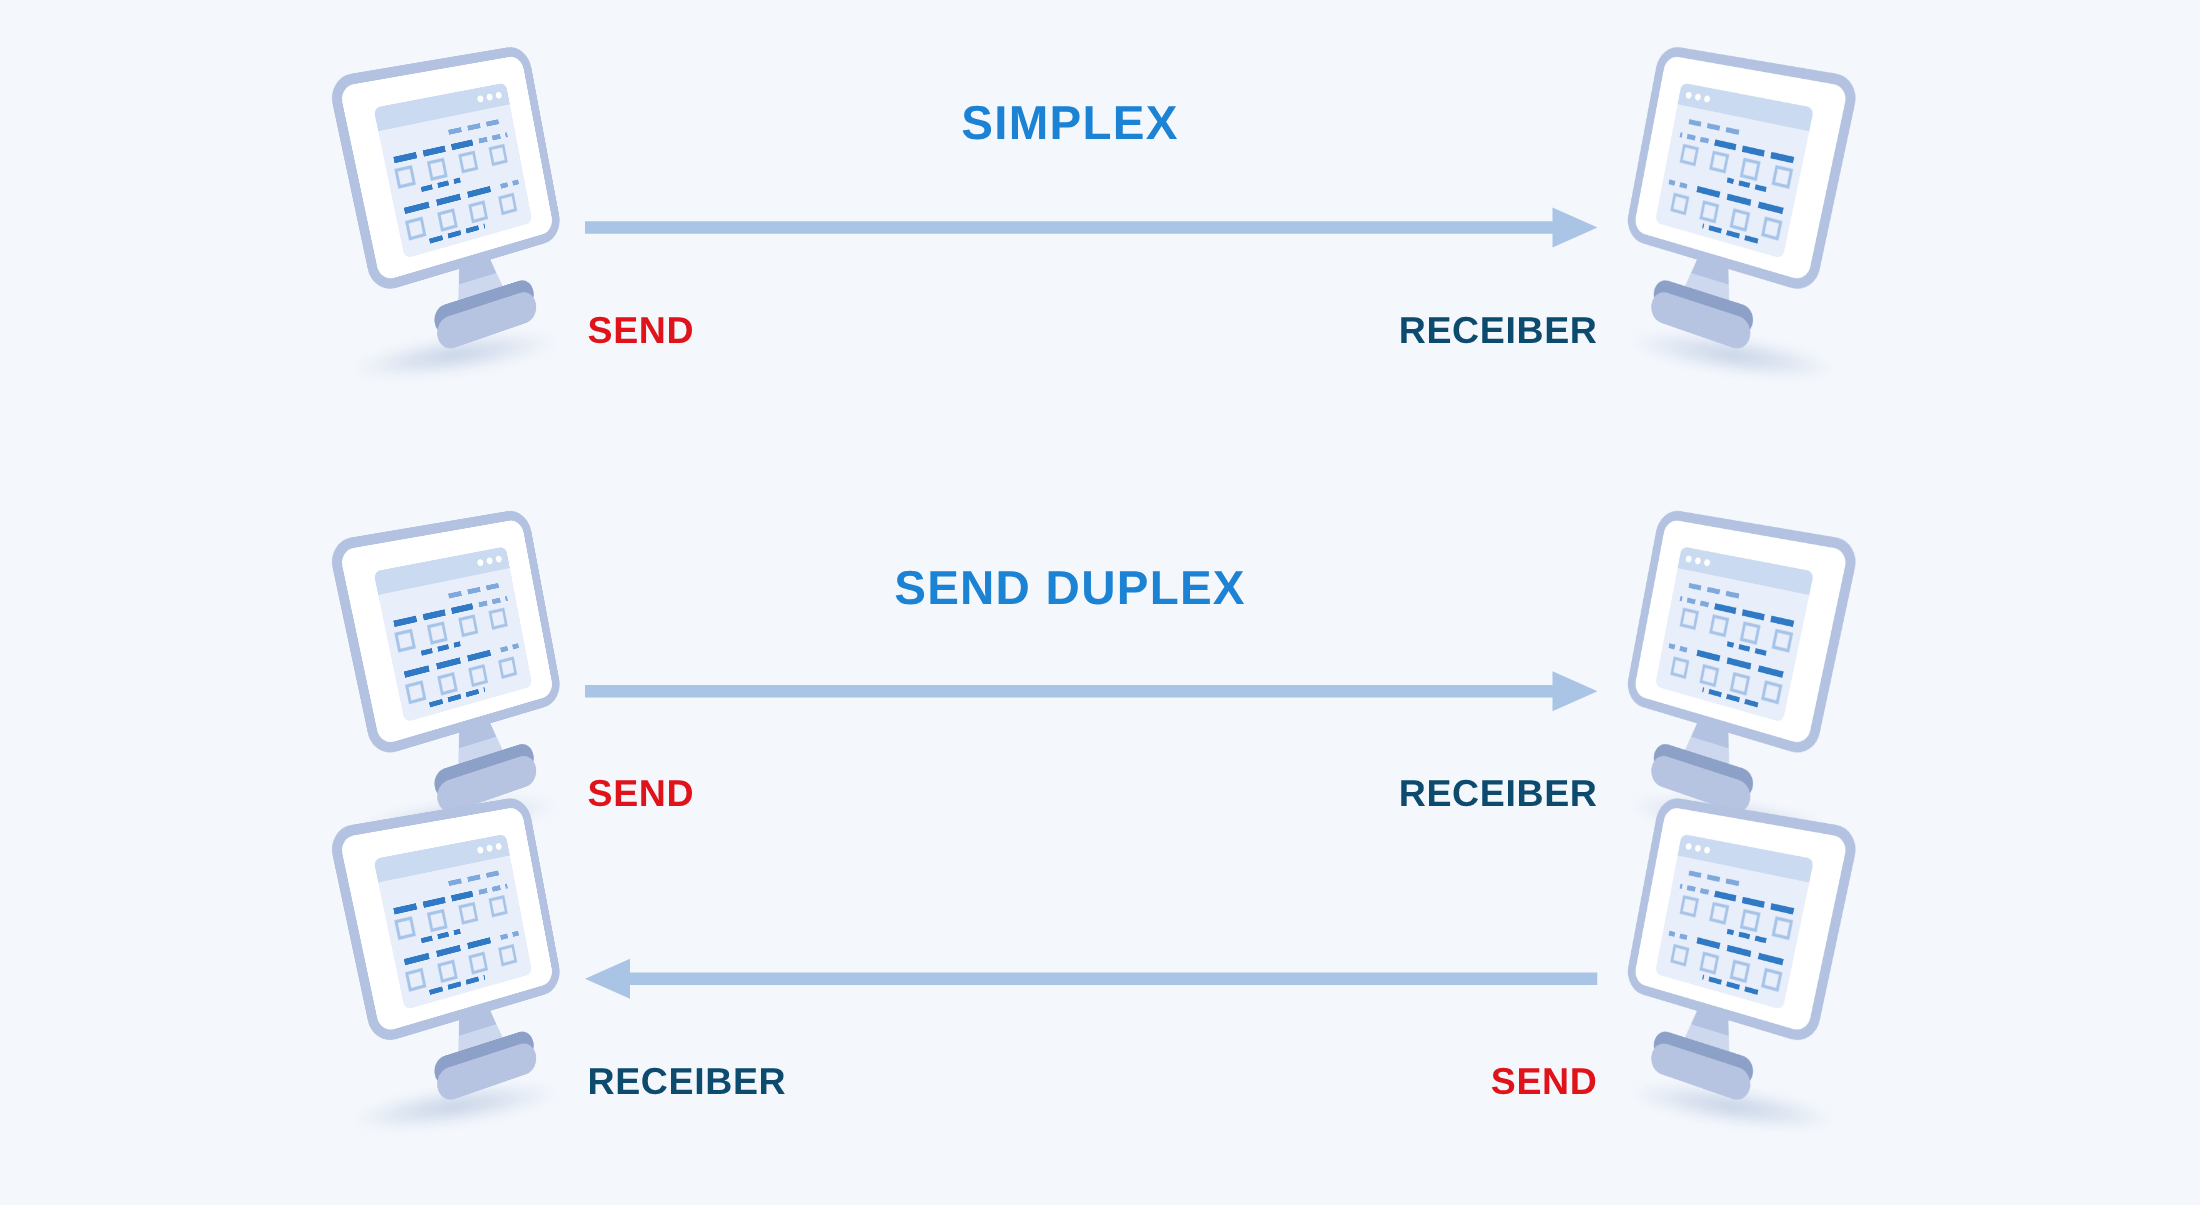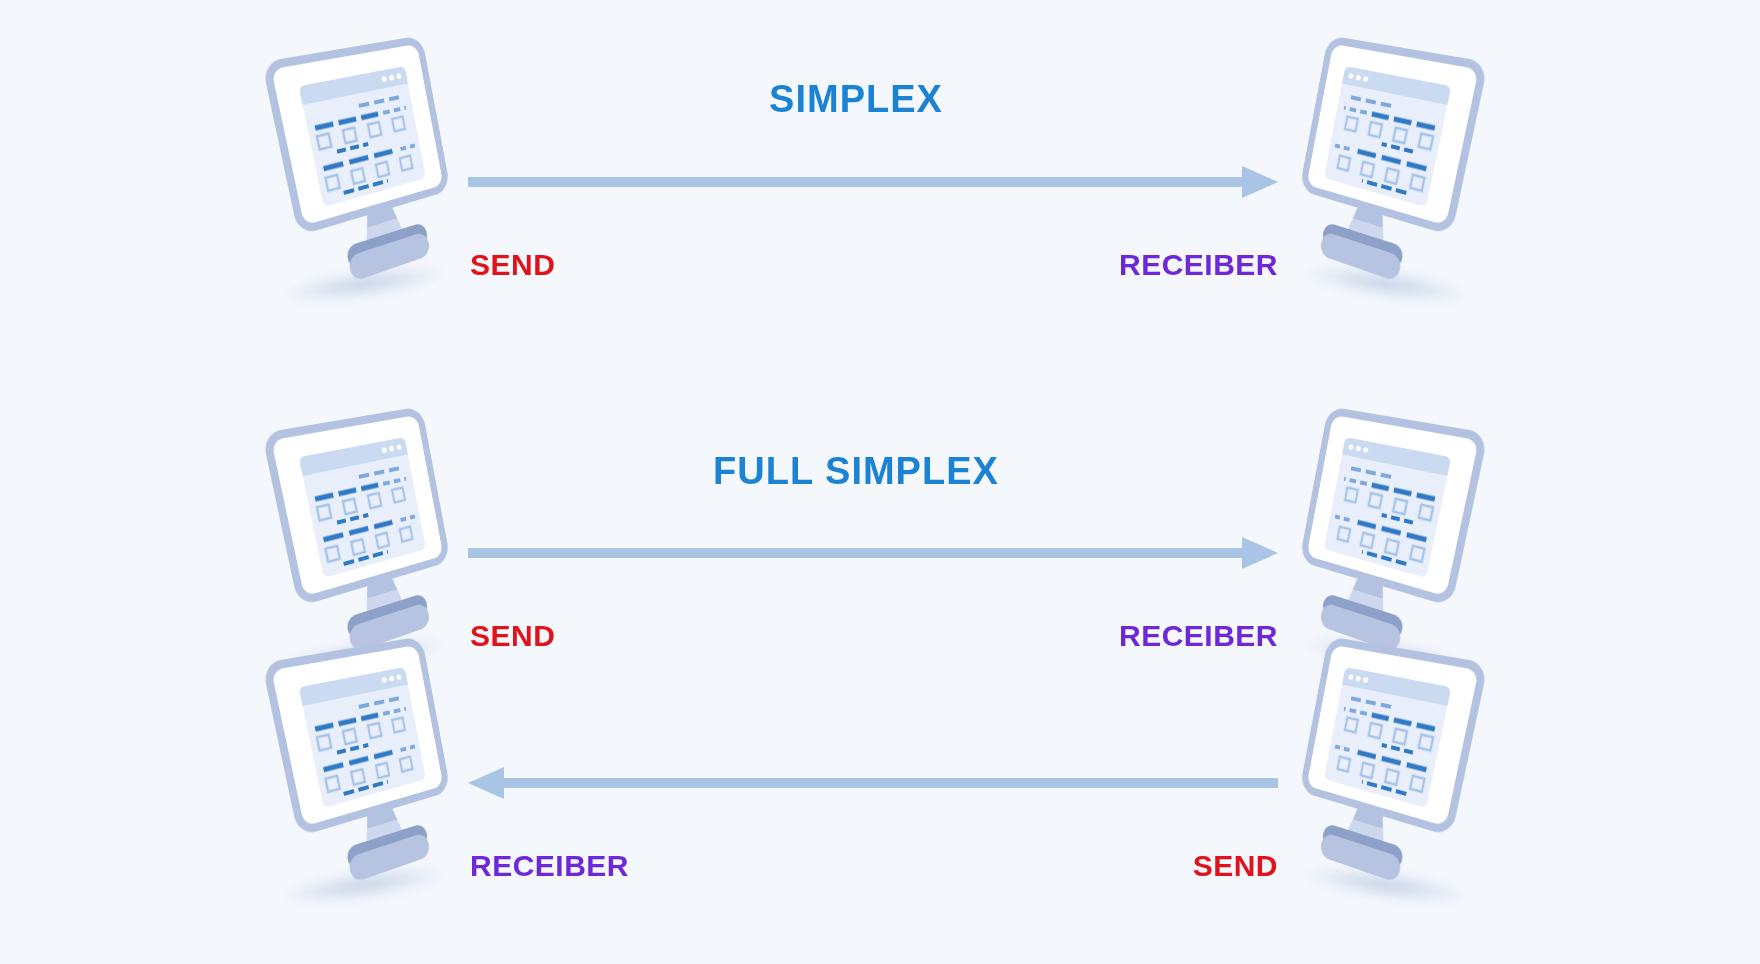--- a/index.html
+++ b/index.html
@@ -7,21 +7,21 @@
   .stage{position:relative;width:1760px;height:964px;background:#f4f7fc;overflow:hidden;}
 
   .section-title{
     position:absolute;left:451px;width:810px;text-align:center;
     font-size:38px;font-weight:bold;color:#1b82d4;letter-spacing:1px;
   }
   .row-label{
     position:absolute;font-size:30px;font-weight:bold;letter-spacing:.5px;white-space:nowrap;margin-top:48px;
   }
   .label-send{color:#e0121a;}
-  .label-receive{color:#6d28d9;}
+  .label-receive{color:#0c4a6e;}
   .label-right{width:250px;text-align:right;}
 
   .arrow{position:absolute;width:810px;height:44px;}
   .arrow.left-dir{transform:scaleX(-1);}
 
   .monitor{position:absolute;width:190px;height:252px;}
   .monitor-flip{transform:scaleX(-1);}
   .monitor-tilt{
     width:190px;height:252px;
     transform:perspective(750px) rotateY(30deg) rotate(-13deg);
@@ -99,21 +99,21 @@
   <div class="row-label label-send" style="left:470px;top:200px">SEND</div>
   <div class="row-label label-receive label-right" style="left:1028px;top:200px">RECEIBER</div>
 
   <div class="monitor monitor-flip" style="left:1284px;top:45px">
     <div class="monitor-shadow"></div>
     <svg class="monitor-tilt" viewBox="0 0 190 252">
         <use href="#mon-art"></use>
       </svg>
   </div>
 
-  <div class="section-title" style="top:450px">FULL SIMPLEX</div>
+  <div class="section-title" style="top:450px">SEND DUPLEX</div>
 
   <div class="monitor" style="left:276px;top:416px">
     <div class="monitor-shadow"></div>
     <svg class="monitor-tilt" viewBox="0 0 190 252">
         <use href="#mon-art"></use>
       </svg>
   </div>
 
   <svg class="arrow" style="left:468px;top:531px" viewBox="0 0 810 44">
       <use href="#arrow-art"></use>

